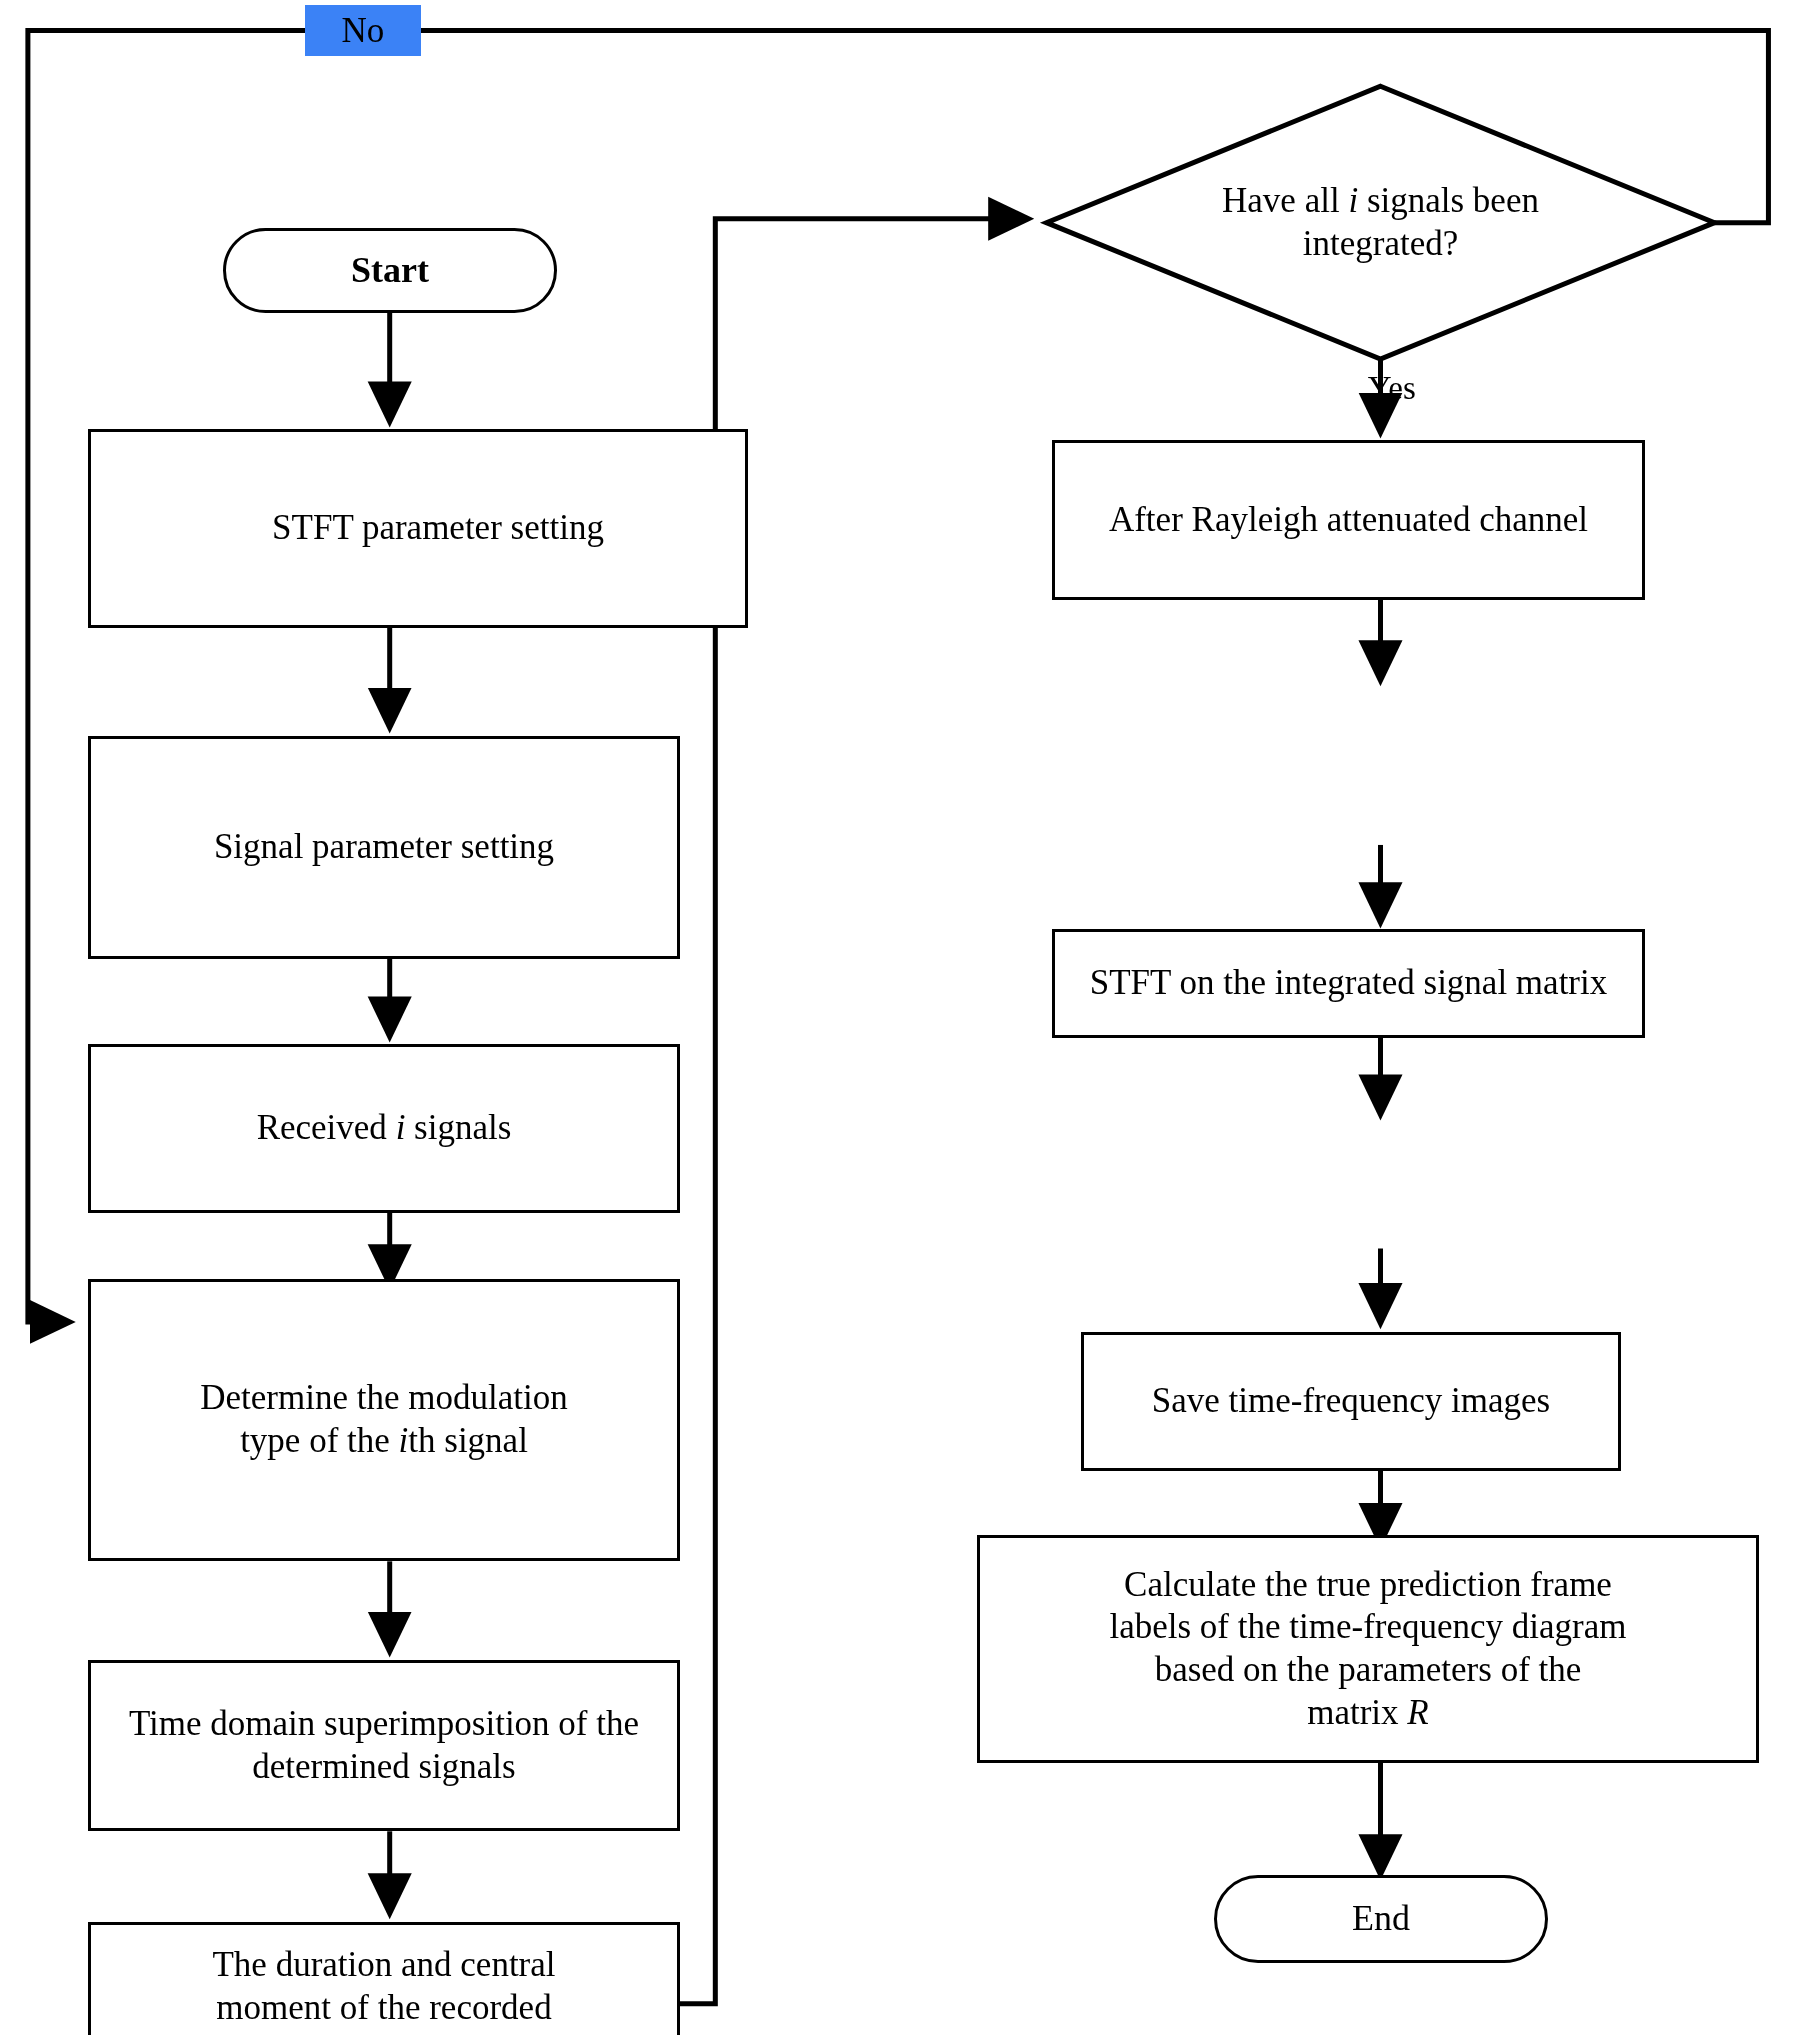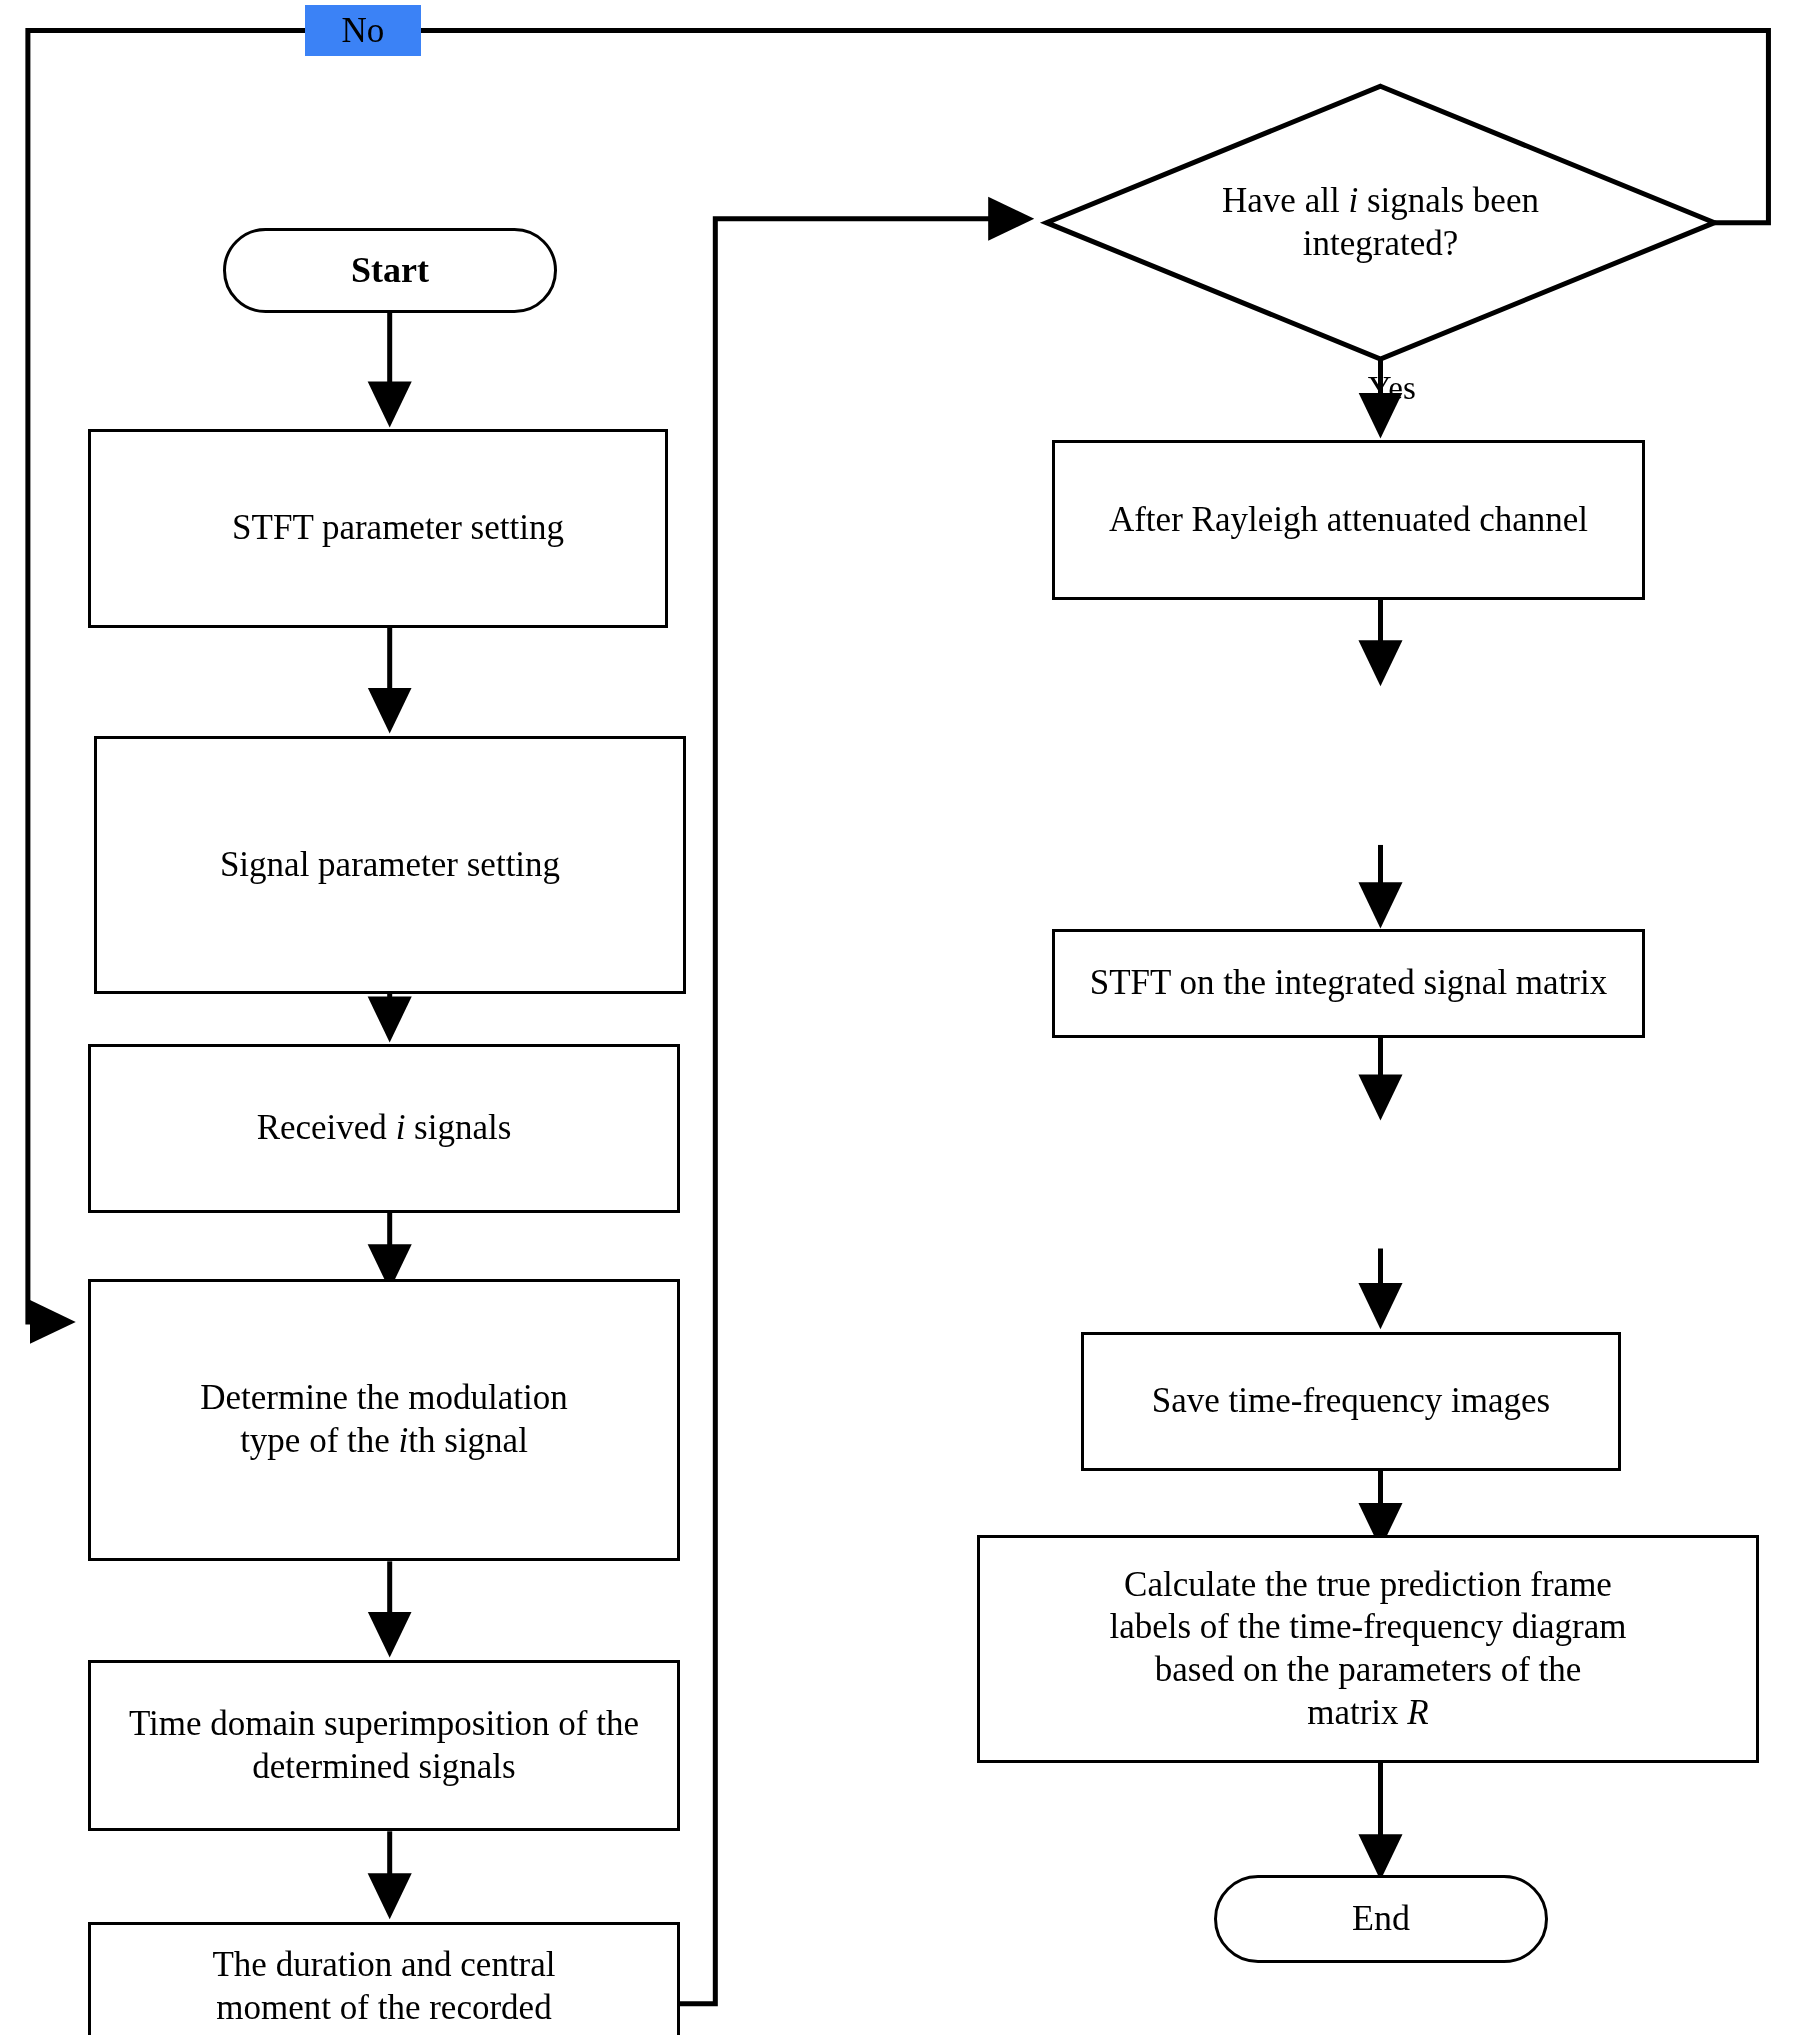--- a/index.html
+++ b/index.html
@@ -99,25 +99,25 @@
   </svg>
 
   <div class="edge-label t62" style="left:305px;top:4.5px;width:100px;height:51px;line-height:51px;">No</div>
 
   <div class="edge-label t60" style="left:1331px;top:365px;width:106px;height:47px;line-height:47px;background:transparent;">Yes</div>
 
   <div class="node terminal t64" style="left:223px;top:228px;width:334px;height:85px;font-weight:bold;">
     <span>Start</span>
   </div>
 
-  <div class="node proc t62" style="left:88px;top:429px;width:580px;height:199px;padding-left:40px;">
+  <div class="node proc t62" style="left:88px;top:429px;width:660px;height:199px;padding-left:40px;">
     <span>STFT parameter setting</span>
   </div>
 
-  <div class="node proc t62" style="left:88px;top:736px;width:592px;height:258px;margin-left:6px;">
+  <div class="node proc t62" style="left:88px;top:736px;width:592px;height:223px;">
     <span>Signal parameter setting</span>
   </div>
 
   <div class="node proc t62" style="left:88px;top:1044px;width:592px;height:169px;">
     <span>Received <em>i</em> signals</span>
   </div>
 
   <div class="node proc t62" style="left:88px;top:1279px;width:592px;height:282px;">
     <span>Determine the modulation<br>type of the <em>i</em>th signal</span>
   </div>

